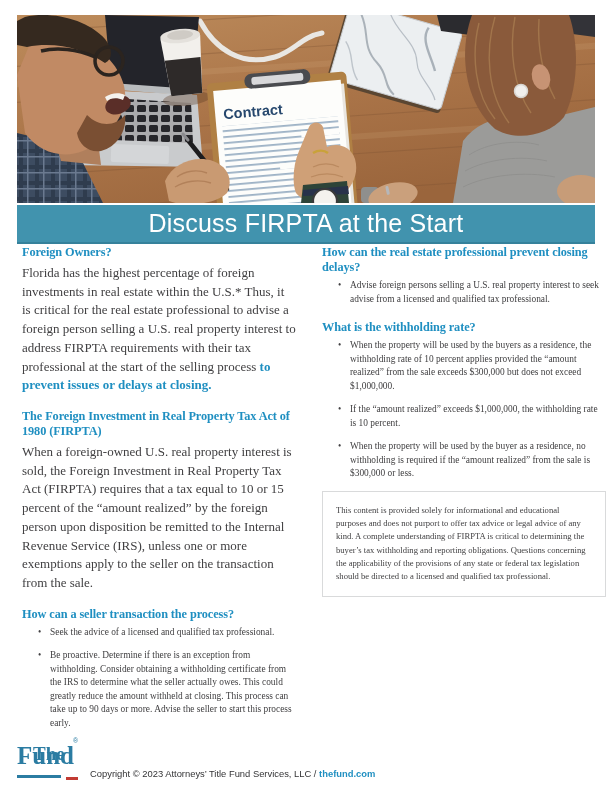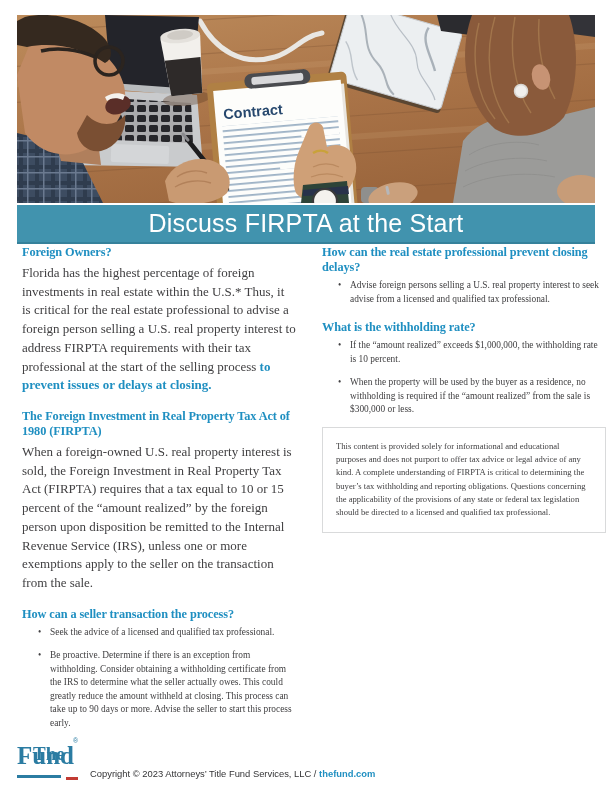--- a/index.html
+++ b/index.html
@@ -244,20 +244,21 @@
 
   <div class="col col-right">
 
     <div class="section-heading first">How can the real estate professional prevent closing delays?</div>
     <ul class="bullets">
       <li>Advise foreign persons selling a U.S. real property interest to seek advise from a licensed and qualified tax professional.</li>
     </ul>
 
     <div class="section-heading">What is the withholding rate?</div>
     <ul class="bullets">
+      <li>When the property will be used by the buyers as a residence, the withholding rate of 10 percent applies provided the “amount realized” from the sale exceeds $300,000 but does not exceed $1,000,000.</li>
       <li>If the “amount realized” exceeds $1,000,000, the withholding rate is 10 percent.</li>
       <li>When the property will be used by the buyer as a residence, no withholding is required if the “amount realized” from the sale is $300,000 or less.</li>
     </ul>
 
     <div class="disclaimer">This content is provided solely for informational and educational purposes and does not purport to offer tax advice or legal advice of any kind. A complete understanding of FIRPTA is critical to determining the buyer’s tax withholding and reporting obligations. Questions concerning the applicability of the provisions of any state or federal tax legislation should be directed to a licensed and qualified tax professional.</div>
   </div>
 
   <div class="logo">
     <span class="the">The</span>
     <span class="fund">Fund</span>

